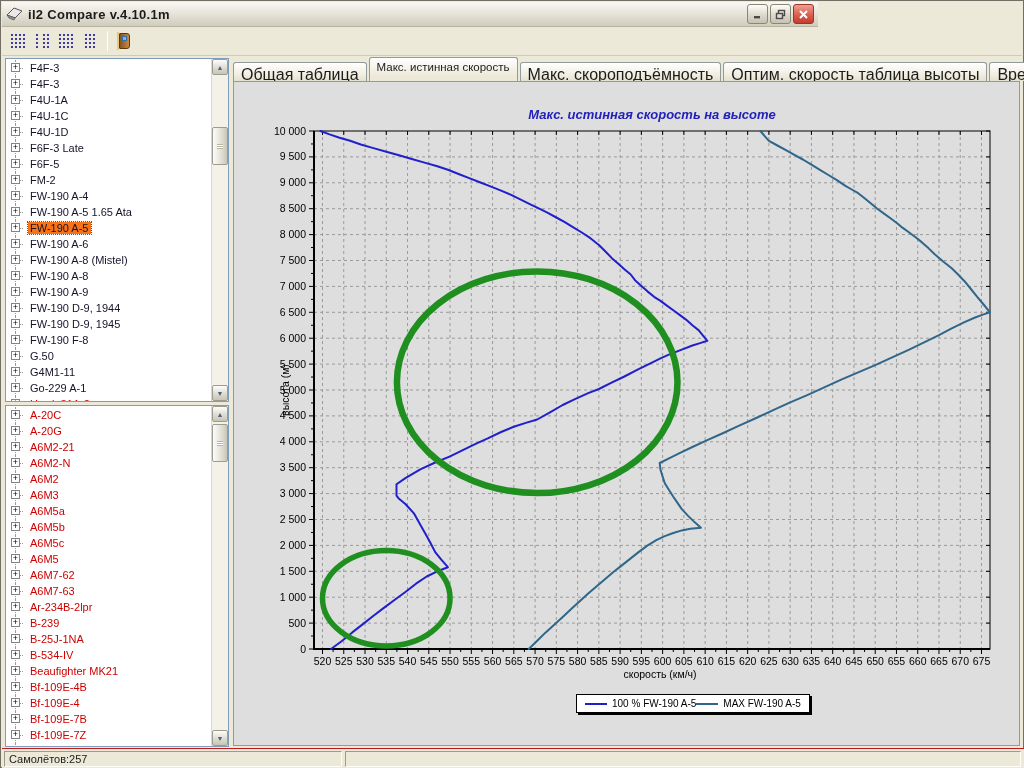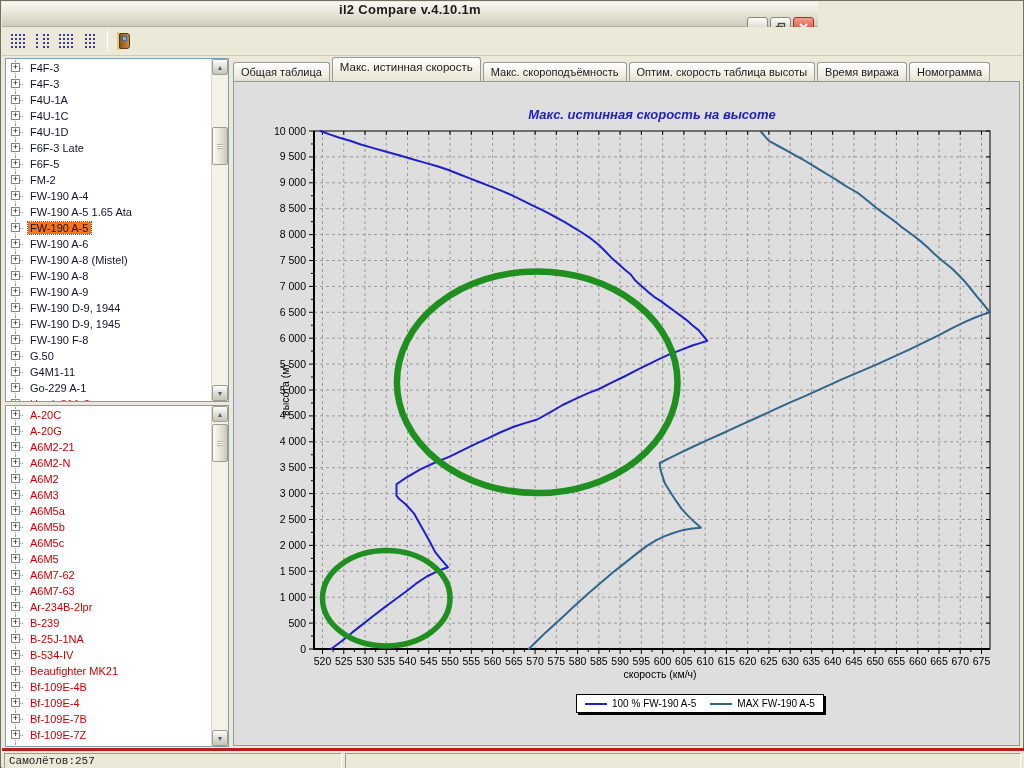--- a/index.html
+++ b/index.html
@@ -5,21 +5,21 @@
   * { margin:0; padding:0; box-sizing:border-box; }
   html,body { width:1024px; height:768px; overflow:hidden;
     font-family:"Liberation Sans", sans-serif; background:#ECE9D8; }
 
   .window { position:absolute; inset:0; background:#ECE9D8;
     border:1px solid #716F64; }
 
   
   .titlebar { position:absolute; left:1px; top:1px; width:816px; height:25px;
     background:linear-gradient(180deg,#F9F8F3 0%,#E8E5DA 45%,#D0CCBD 100%);
-    border-bottom:1px solid #B7B3A1; display:flex; align-items:center;flex-direction:column; }
+    border-bottom:1px solid #B7B3A1; display:flex; align-items:center; }
   .app-icon { width:18px; height:16px; margin:0 4px 0 4px; }
   .title-text { font-size:13px; font-weight:bold; color:#1b1b1b; letter-spacing:.3px; }
   .win-buttons { margin-left:auto; display:flex; gap:2px; padding-right:4px; }
   .wbtn { width:21px; height:20px; border-radius:3px; border:1px solid #8A8775;
     background:linear-gradient(180deg,#FDFDFB,#D9D6CA 60%,#C7C3B2);
     display:flex; align-items:center; justify-content:center; cursor:default; }
   .wbtn svg { display:block; }
   .wbtn.close { background:linear-gradient(180deg,#F0A092,#DC5E4E 55%,#C43C2C);
     border-color:#9C3325; }
 
@@ -69,41 +69,41 @@
   .sbtn.up { top:0; } .sbtn.down { bottom:0; }
   .sthumb { position:absolute; left:0; width:16px;
     background:linear-gradient(90deg,#FDFDFB,#DCD9CD 70%,#C9C5B4);
     border:1px solid #9D9C93; border-radius:2px; }
   .sthumb::after { content:""; position:absolute; left:4px; right:4px; top:45%;
     height:5px; background:repeating-linear-gradient(180deg,#B8B4A2 0 1px,#fff 1px 2px); }
 
   
   .tabbar { position:absolute; left:232px; top:56px; width:788px; height:24px;
     display:flex; align-items:flex-end; }
-  .tab { font-size:11px; color:#1b1b1b; padding:3px 7px 4px 7px; margin-right:2px;
+  .tab { font-size:16px; color:#1b1b1b; padding:3px 7px 4px 7px; margin-right:2px;
     border:1px solid #919B9C; border-bottom:none; border-radius:3px 3px 0 0;
     background:linear-gradient(180deg,#FFFFFF,#EFECDF 70%,#E4E0CF); height:19px;
     white-space:nowrap; cursor:default; }
   .tab.active { height:24px; font-size:11.5px;
     background:linear-gradient(180deg,#FFFFFF,#ECE9D8 80%); position:relative; z-index:3; }
 
   
   .panel { position:absolute; left:232px; top:80px; width:787px; height:665px;
     background:#DEDEDE; border:1px solid #919B9C; z-index:1; }
   .panel svg { position:absolute; left:0; top:0; }
   .legend { position:absolute; left:342px; top:612px; height:19px;
     background:#fff; border:1px solid #000; box-shadow:2px 2px 0 #000;
-    display:flex; align-items:center; padding:0 8px; gap:14px; }
+    display:flex; align-items:center; padding:0 8px; }
   .legend .litem { display:flex; align-items:center; gap:5px;
     font-size:10px; color:#000; white-space:nowrap; }
   .legend .lline { width:22px; height:2px; }
 
   
   .statusbar { position:absolute; left:1px; top:747px; width:1022px; height:20px;
-    background:#ECE9D8; border-top:3px solid #b91c1c;font-family:Liberation Mono, monospace; }
+    background:#ECE9D8; border-top:1px solid #b91c1c; }
   .scell { position:absolute; top:2px; height:16px; border:1px solid;
     border-color:#9E9B87 #FDFDF9 #FDFDF9 #9E9B87;
     font-size:11px; color:#1b1b1b; display:flex; align-items:center; }
   .scell.c1 { left:2px; width:338px; }
   .scell.c2 { left:343px; width:676px; }
   .s-label { margin-left:4px; }
   .s-value { }
 </style>
 </head>
 <body>

